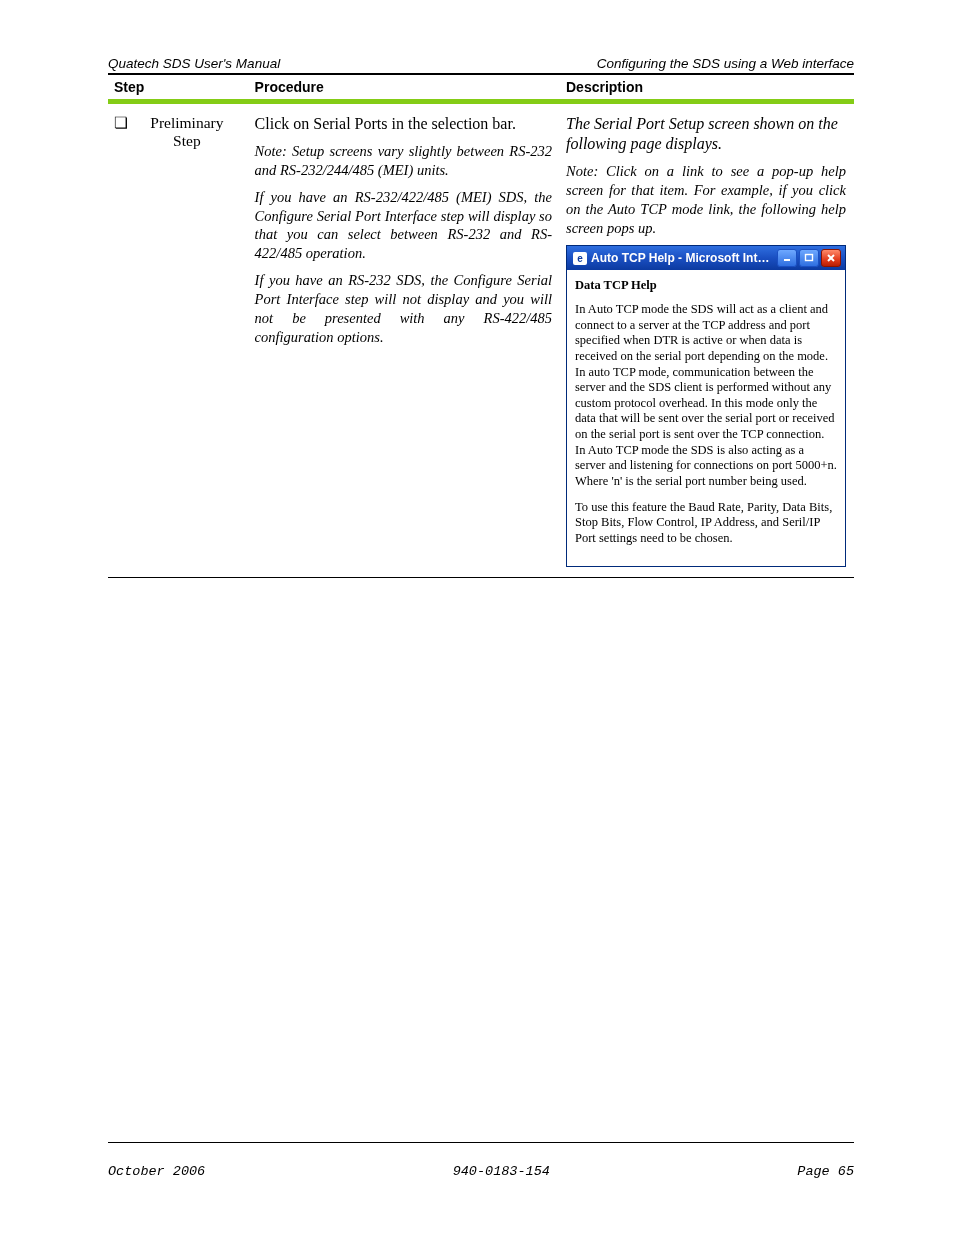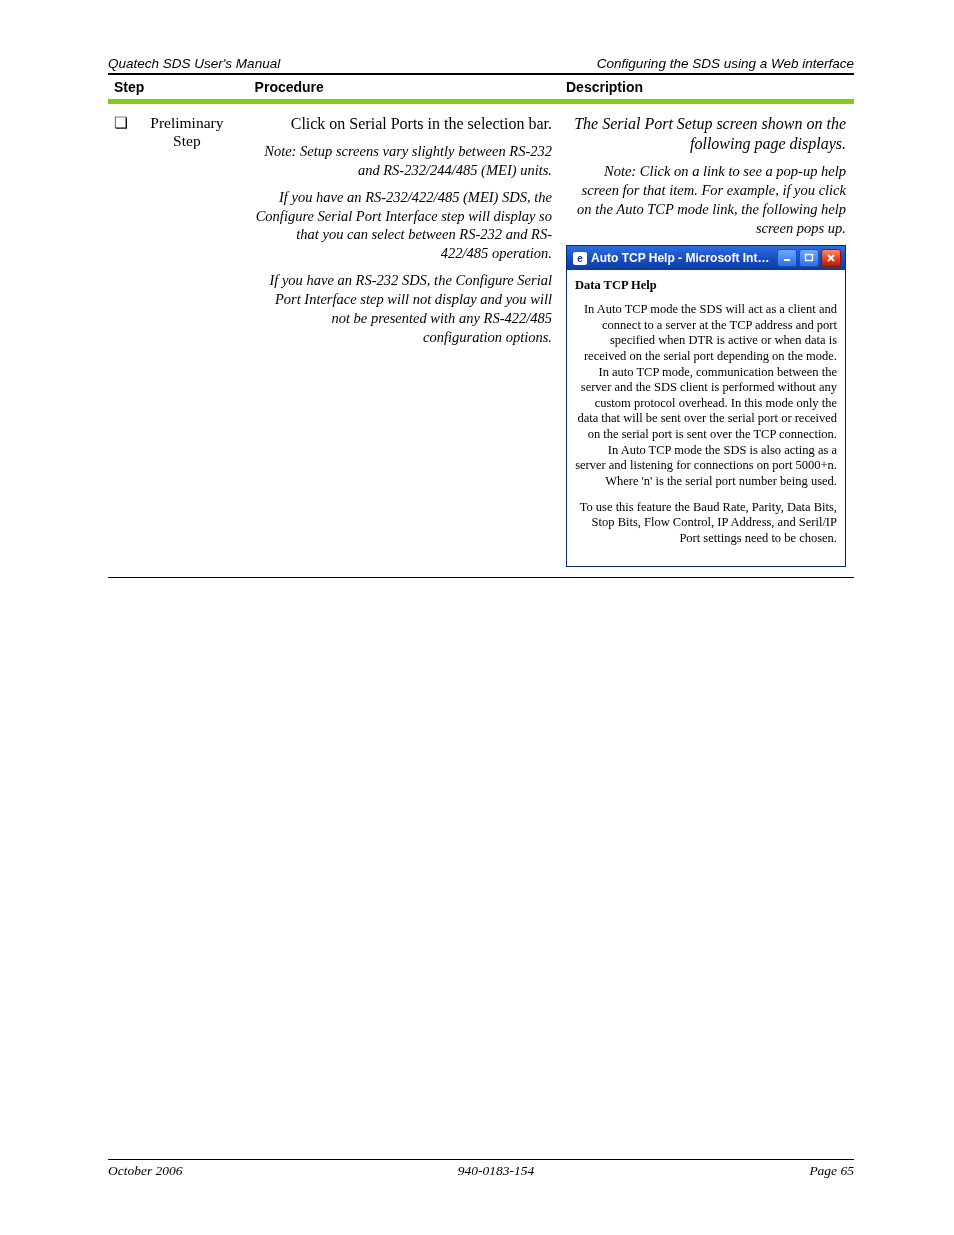--- a/index.html
+++ b/index.html
@@ -55,21 +55,21 @@
     vertical-align: top;
     padding: 10px 8px 10px 6px;
     border-bottom: 1px solid #000;
   }
   .step-cell {
     font-family: "Century Schoolbook", "Times New Roman", serif;
     font-size: 15.5px;
   }
   .step-cell .bullet { display:inline-block; width:20px; vertical-align:top; }
   .step-cell .step-txt { display:inline-block; width:98px; vertical-align:top; text-align:center; }
-  .proc-cell p, .desc-cell p { margin: 0 0 8px 0; text-align: right; }
+  .proc-cell p, .desc-cell p { margin: 0 0 8px 0; }
   .proc-main {
     font-family: "Century Schoolbook", "Times New Roman", serif;
     font-size: 16px;
     line-height: 1.25;
   }
   .ital {
     font-style: italic;
     font-family: "Century Schoolbook", "Times New Roman", serif;
     font-size: 14.5px;
     line-height: 1.3;
@@ -144,25 +144,25 @@
     line-height: 1.25;
     font-family: "Times New Roman", serif;
   }
   .help-body .ht { font-weight:bold; margin-bottom:8px; }
   .help-body p { margin:0 0 10px 0; }
 
   .ftr {
     position:absolute;
     left:108px; right:100px; bottom:56px;
     border-top:1px solid #000;
-    padding-top:3px;
+    padding-top:21px;
     display:flex;
     justify-content:space-between;
     font-style: italic;
-    font-family: Liberation Serif, serif;
+    font-family: Liberation Mono, monospace;
     font-size: 13.5px;
   }
 </style>
 </head>
 <body>
 
 <div class="page">
 
   <div class="hdr">
     <span>Quatech SDS User's Manual</span>

